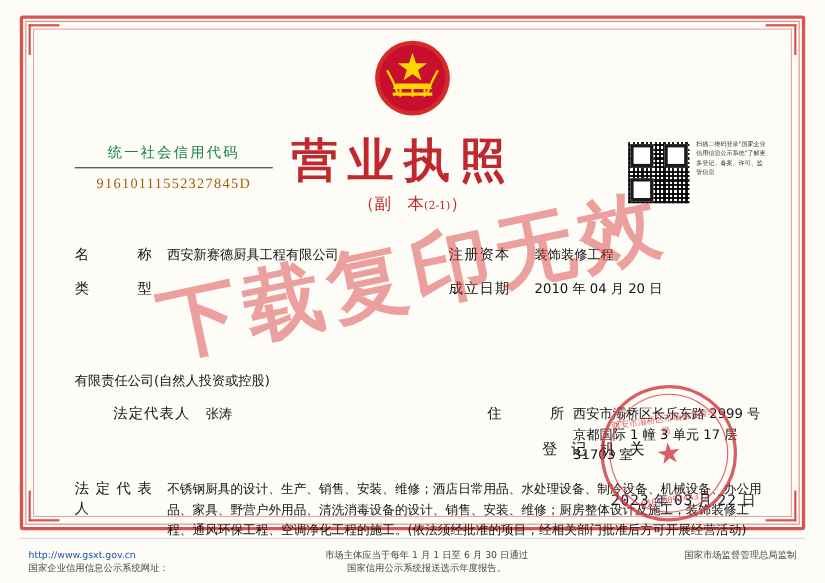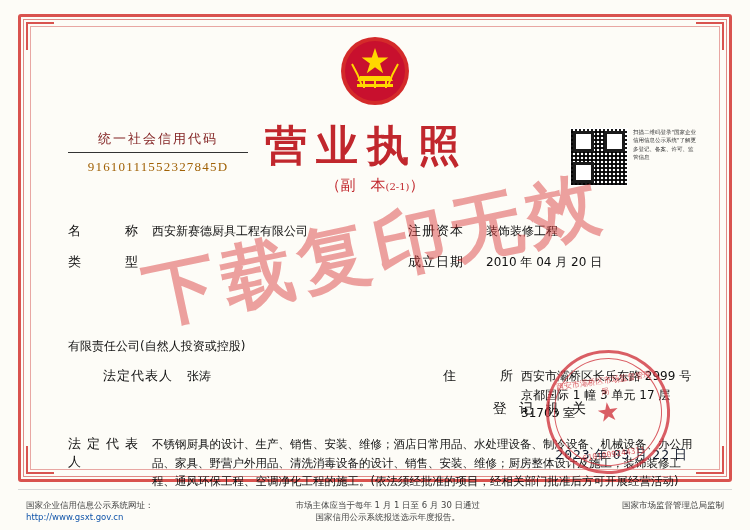--- a/index.html
+++ b/index.html
@@ -103,21 +103,21 @@
     position: absolute;
     left: 68px;
     top: 130px;
     width: 180px;
     text-align: center;
     z-index: 4;
   }
   .code-label {
     font-size: 13px;
     letter-spacing: 2px;
-    color: #7f1d1d;
+    color: #15803d;
     font-family: "DejaVu Sans", sans-serif;
   }
   .code-rule {
     margin: 4px 0 6px 0;
     height: 1px;
     background: #333;
   }
   .code-value {
     font-size: 13px;
     letter-spacing: 1.2px;
@@ -436,22 +436,22 @@
   <div class="date-line">
     <span class="num">2023</span><span>年</span><span class="num">03</span><span>月</span><span class="num">22</span><span>日</span>
   </div>
 
   <div class="watermark">下载复印无效</div>
 
   <div class="footer-sep"></div>
 
   <div class="footer">
     <div class="left">
+      <div style="color:#1155aa;">http://www.gsxt.gov.cn</div>
       <div>国家企业信用信息公示系统网址：</div>
-      <div style="color:#1155aa;">http://www.gsxt.gov.cn</div>
     </div>
     <div class="mid">
       <div>市场主体应当于每年 1 月 1 日至 6 月 30 日通过</div>
       <div>国家信用公示系统报送选示年度报告。</div>
     </div>
     <div class="right">
       <div>国家市场监督管理总局监制</div>
     </div>
   </div>
 

